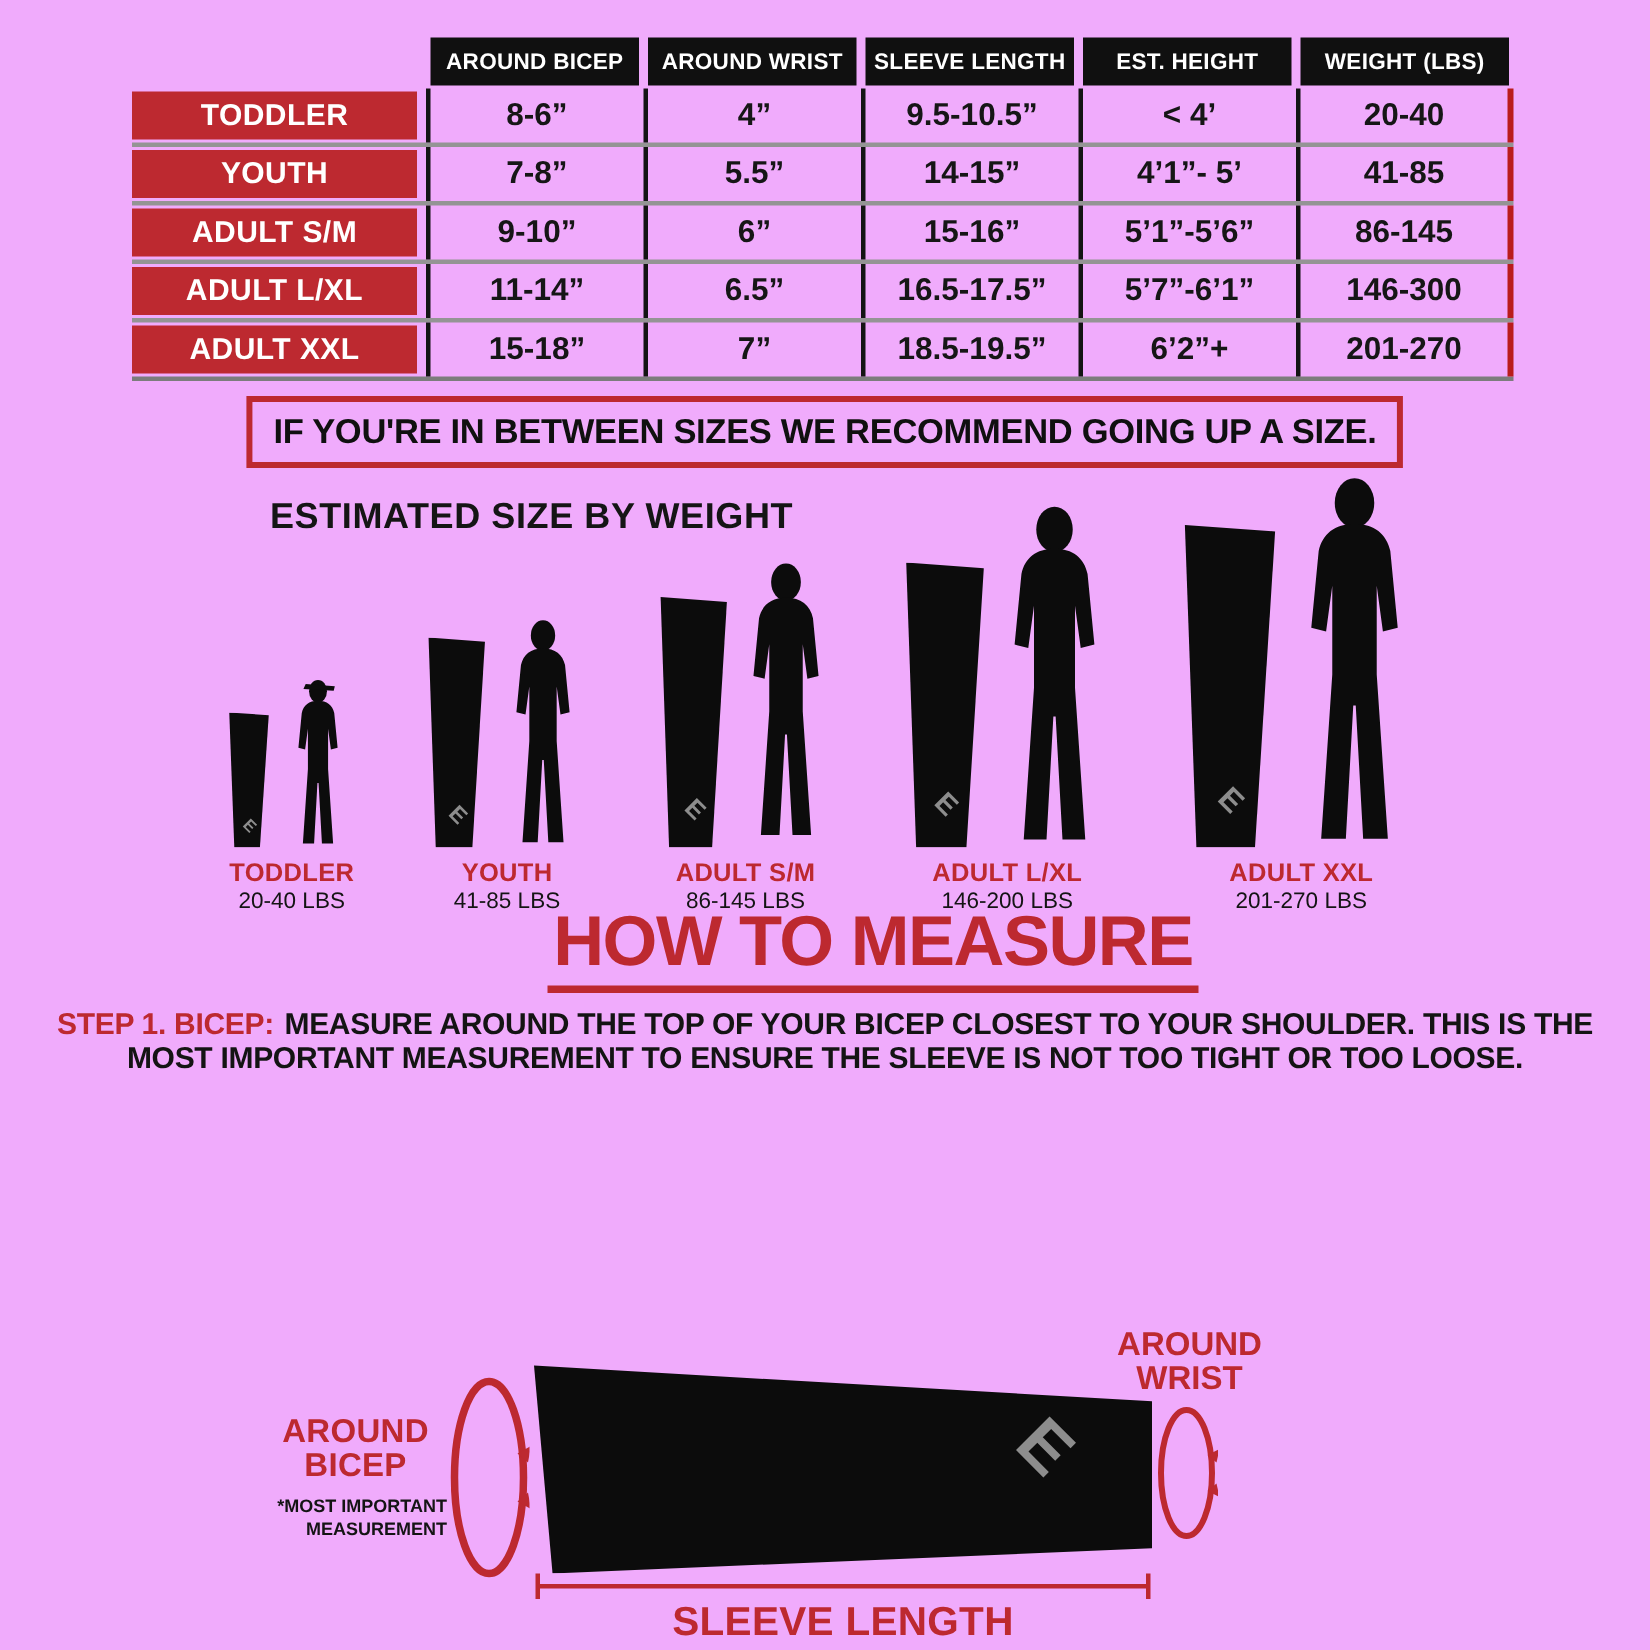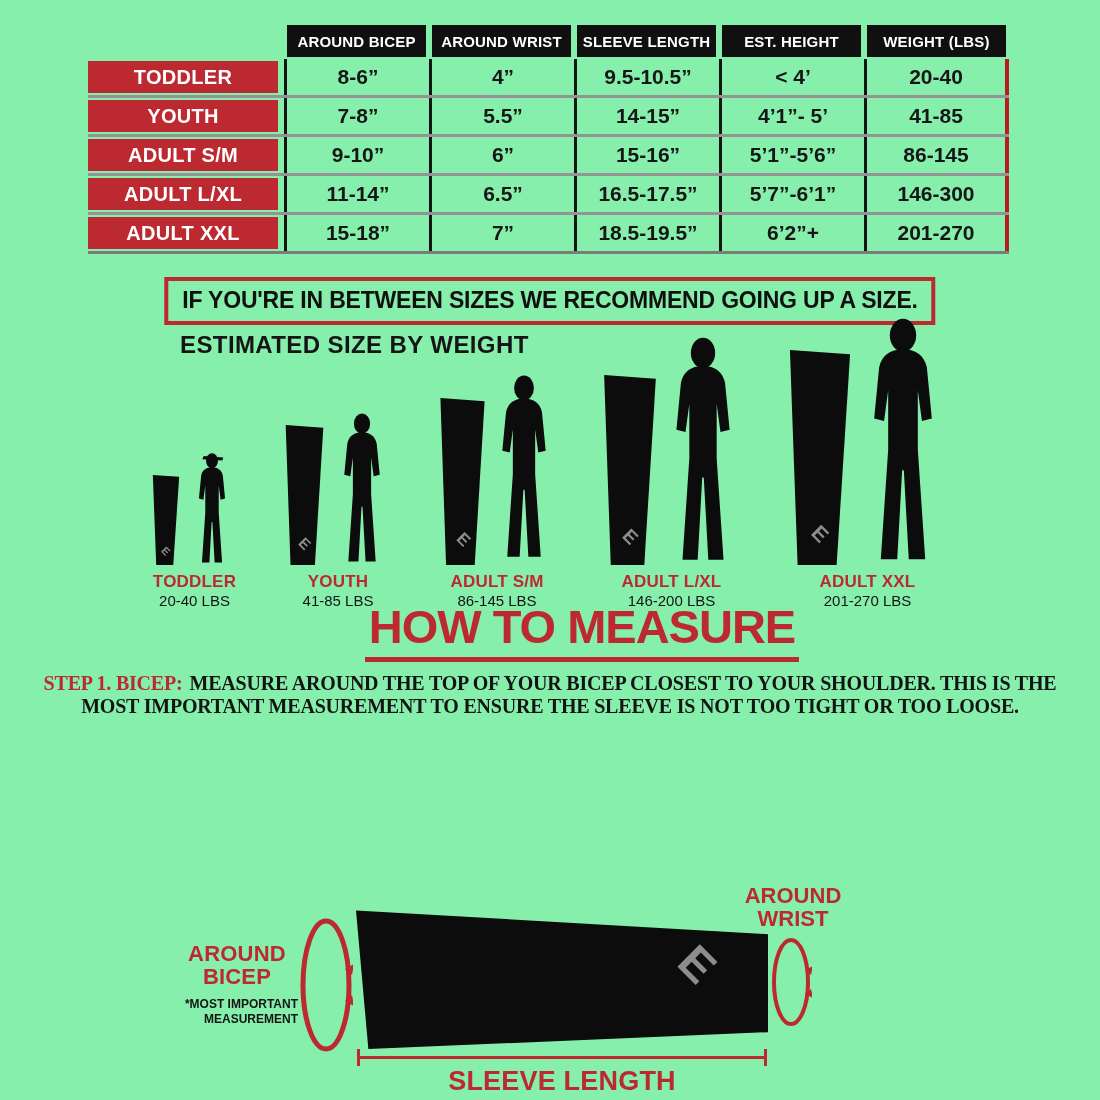--- a/index.html
+++ b/index.html
@@ -1,37 +1,37 @@
 <!DOCTYPE html>
 <html><head>
 <meta charset="utf-8">
 <style>
   * { box-sizing: border-box; margin: 0; padding: 0; }
   html,body { width:1100px; height:1100px; background:#ffffff; overflow:hidden;
     font-family:"Liberation Sans", sans-serif; }
-  .page { position:relative; width:1100px; height:1100px; background:#86efac; }
+  .page { position:relative; width:1100px; height:1100px; background:#f0abfc; }
 
   
   .stable { position:absolute; left:88px; top:25px; width:921px; }
   .thead, .trow { display:grid; grid-template-columns:196px repeat(5,1fr); }
   .thead { height:32px; margin-bottom:2px; }
   .hbox { margin:0 3px; background:#101010; color:#fff; display:flex; align-items:center;
     justify-content:center; font-size:15px; font-weight:bold; letter-spacing:0.2px; }
   .trow { height:39px; border-bottom:3px solid #949494; }
   .trow.last { border-bottom:3px solid #7c7c7c; }
   .label-cell { padding:2px 6px 2px 0; }
   .red-box { width:100%; height:100%; background:#BD2930; color:#fff; display:flex;
     align-items:center; justify-content:center; font-size:20px; font-weight:bold;
     letter-spacing:0.3px; }
   .val-cell { border-left:3px solid #141414; display:flex; align-items:center;
     justify-content:center; font-size:21px; font-weight:bold; color:#161616; }
   .val-cell.endcol { border-right:4px solid #b91c1c; }
 
   
-  .notice { position:absolute; top:277px; left:50%; transform:translateX(-50%);
+  .notice { position:absolute; top:264px; left:50%; transform:translateX(-50%);
     border:4px solid #BD2930; padding:6px 14px 7px; font-size:23px; font-weight:bold;
     color:#101010; white-space:nowrap; letter-spacing:-0.2px; }
 
   
   .est-heading { position:absolute; left:180px; top:331px; font-size:24px; font-weight:bold;
     color:#151515; letter-spacing:0.4px; }
   .figures { position:absolute; left:152px; top:318px; width:795px; display:flex;
     align-items:flex-end; justify-content:space-between; }
   .group { display:flex; flex-direction:column; align-items:center; }
   .figs { display:flex; align-items:flex-end; gap:7px; }
@@ -43,21 +43,21 @@
   .gname { color:#BD2930; font-size:17px; font-weight:800; margin-top:7px;
     letter-spacing:0.2px; text-align:center; }
   .gweight { color:#141414; font-size:15px; font-weight:400; text-align:center; }
 
   
   .howtitle { position:absolute; top:599px; width:100%; text-align:center;margin-left:32px; }
   .howtitle span { display:inline-block; font-size:47px; font-weight:800; color:#BD2930;
     letter-spacing:-1px; border-bottom:5px solid #BD2930; padding:0 4px 3px; }
   .steps { position:absolute; top:672px; left:28px; width:1044px; text-align:center;
     font-weight:800; font-size:20px; color:#141414; }
-  .steps p { margin:0 0 15px; line-height:1.17; letter-spacing:-0.2px;font-family:Liberation Serif, serif; }
+  .steps p { margin:0 0 15px; line-height:1.17; letter-spacing:-0.2px; }
   .rlab { color:#BD2930; margin-right:7px; }
 
   
   .bicep-block { position:absolute; left:176px; top:942px; width:122px; text-align:center; }
   .bicep-label { color:#BD2930; font-size:22px; font-weight:800; line-height:1.05;
     letter-spacing:0.2px; }
   .bicep-note { margin-top:9px; color:#141414; font-size:12px; font-weight:800;
     line-height:1.25;text-align:right; }
   .wrist-label { position:absolute; left:733px; top:884px; width:120px; text-align:center;
     color:#BD2930; font-size:22px; font-weight:800; line-height:1.05; }

